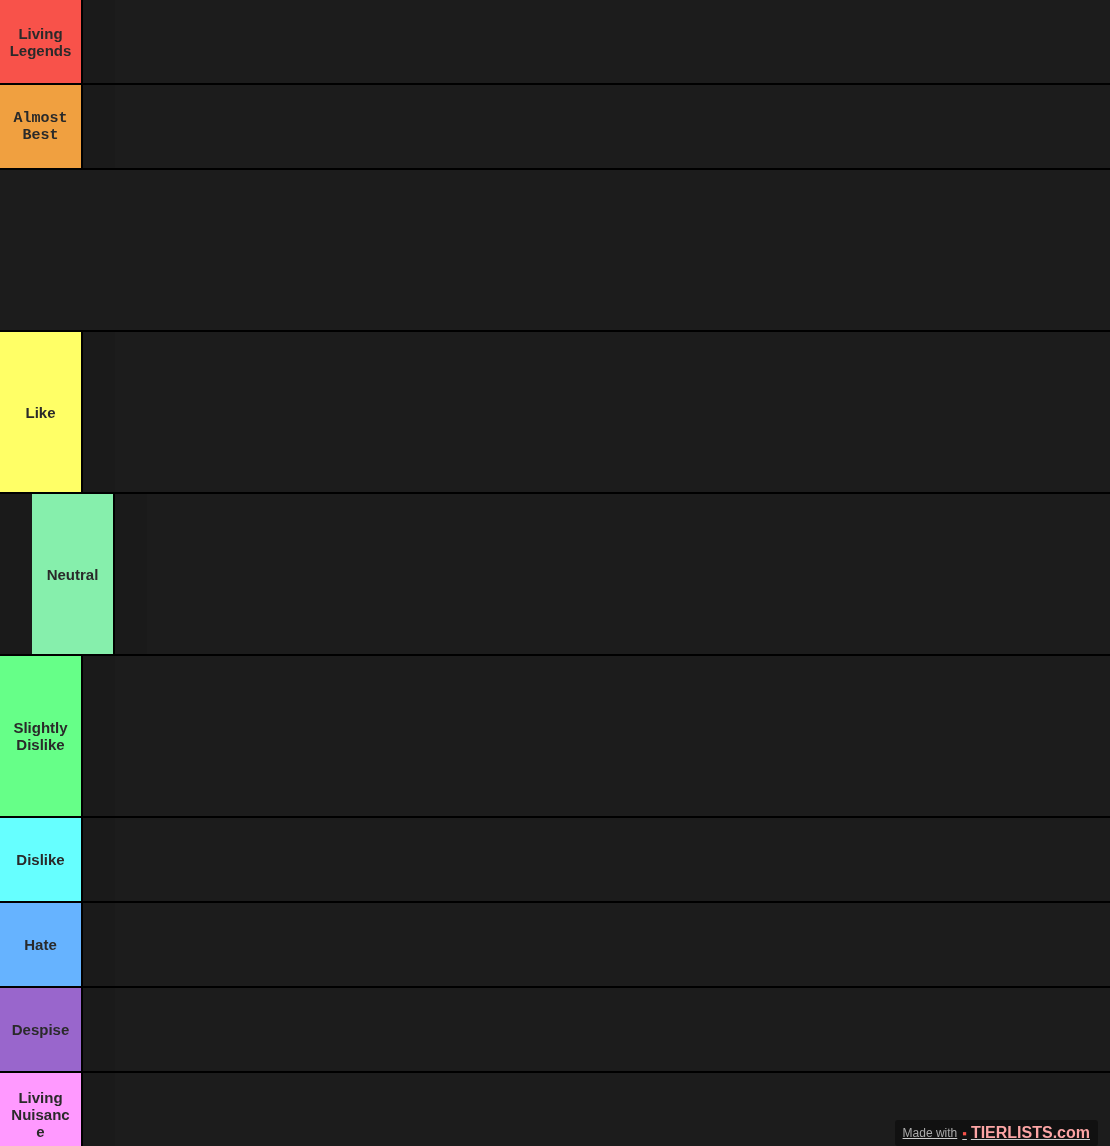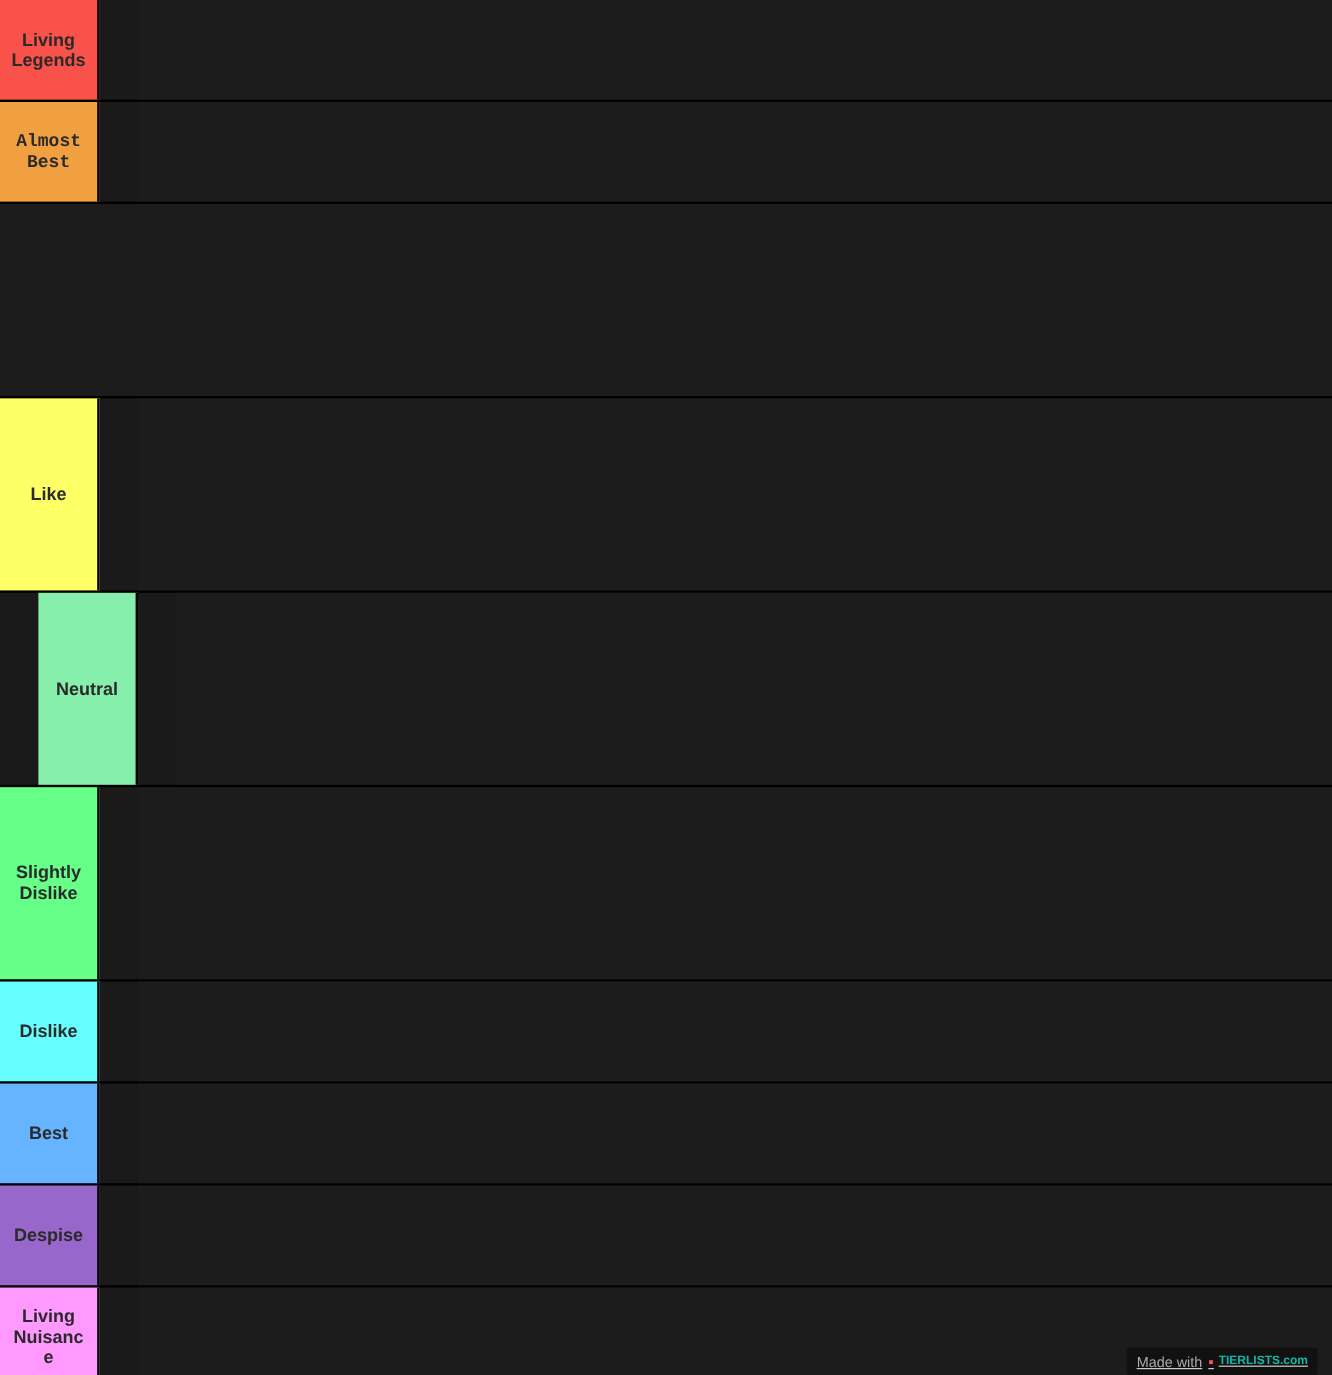--- a/index.html
+++ b/index.html
@@ -78,23 +78,23 @@
       color: #ccc;
       text-decoration: underline;
     }
 
     .watermark-text {
       color: #aaa;
       font-size: 12px;
     }
 
     .watermark-logo {
-      color: #14b8a6;
+      color: #fca5a5;
       font-weight: bold;
-      font-size: 10px;
+      font-size: 16px;
       margin-left: 4px;
     }
   </style>
 </head>
 <body>
 
 <div class="tier-list">
 
   <div class="tier-row row-living-legends">
     <div class="tier-label">Living Legends</div>
@@ -124,21 +124,21 @@
     <div class="tier-label">Slightly Dislike</div>
     <div class="tier-content"></div>
   </div>
 
   <div class="tier-row row-dislike">
     <div class="tier-label">Dislike</div>
     <div class="tier-content"></div>
   </div>
 
   <div class="tier-row row-hate">
-    <div class="tier-label">Best</div>
+    <div class="tier-label">Hate</div>
     <div class="tier-content"></div>
   </div>
 
   <div class="tier-row row-despise">
     <div class="tier-label">Despise</div>
     <div class="tier-content"></div>
   </div>
 
   <div class="tier-row row-living-nuisance">
     <div class="tier-label">Living Nuisance</div>

